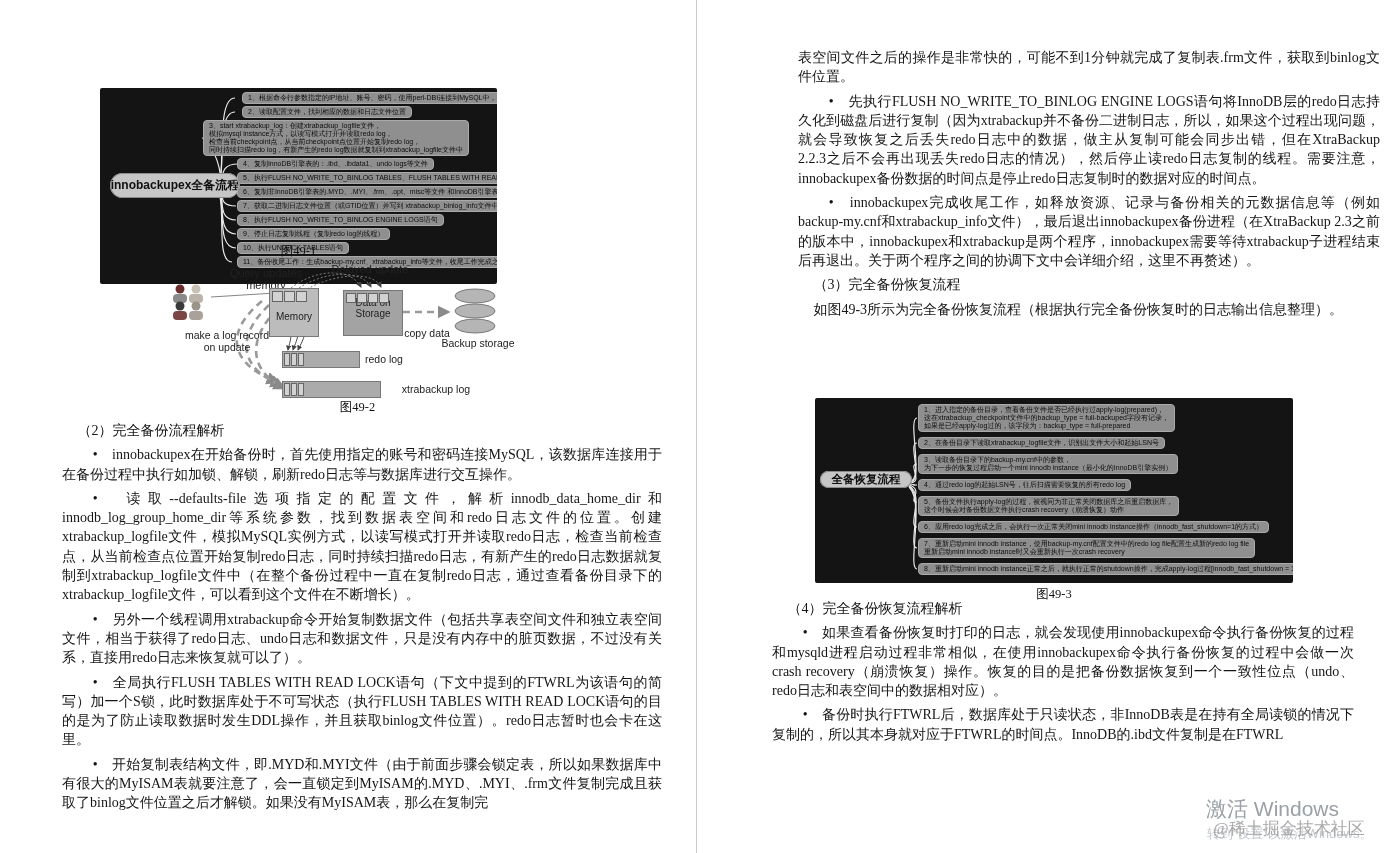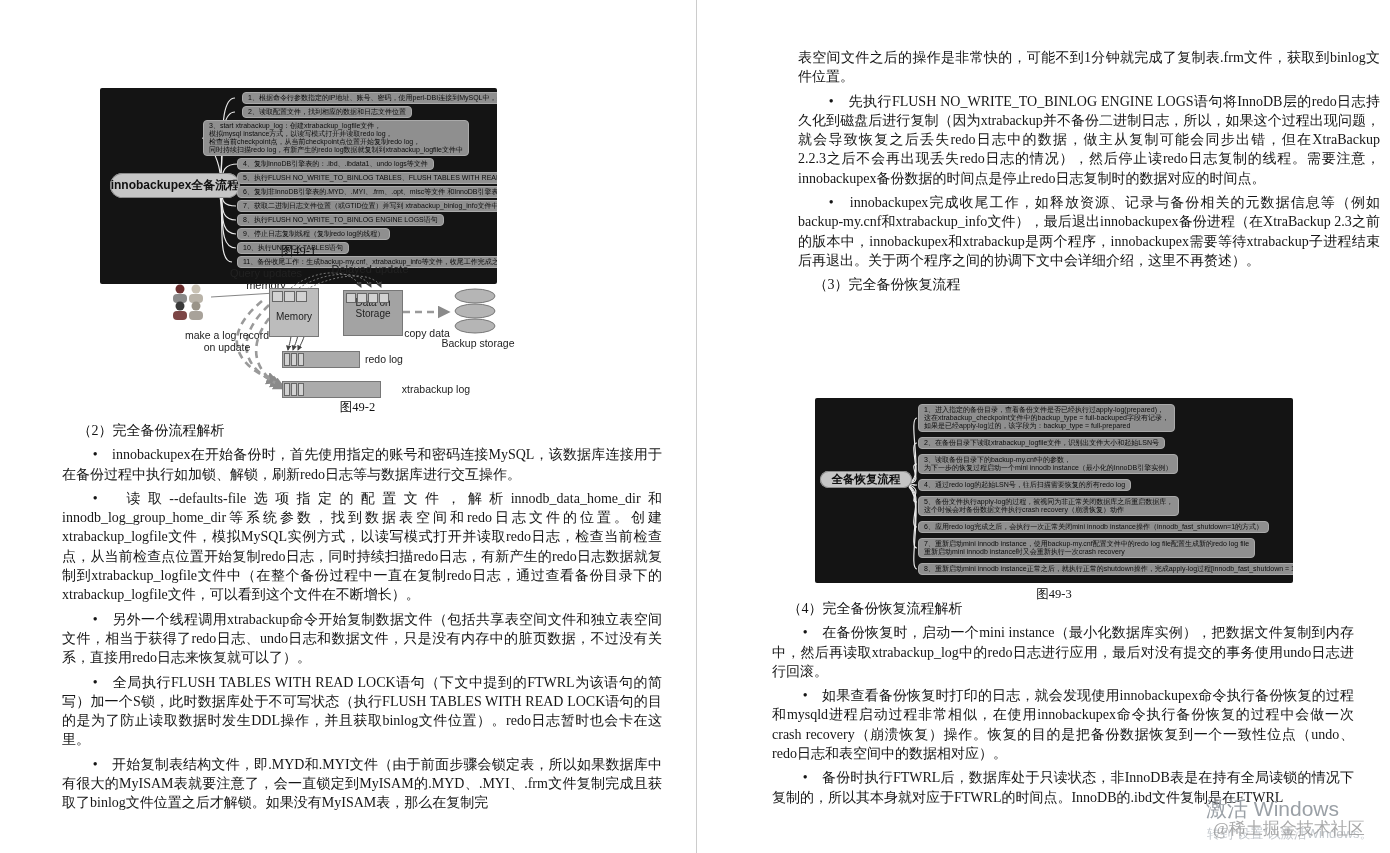--- a/index.html
+++ b/index.html
@@ -206,20 +206,21 @@
   </div>
 </div>
 
 <div>
 
   <div class="textcol" style="left:772px;top:48px;width:582px;margin-left:26px;">
     <p class="noindent">表空间文件之后的操作是非常快的，可能不到1分钟就完成了复制表.frm文件，获取到binlog文件位置。</p>
     <p>•　先执行FLUSH NO_WRITE_TO_BINLOG ENGINE LOGS语句将InnoDB层的redo日志持久化到磁盘后进行复制（因为xtrabackup并不备份二进制日志，所以，如果这个过程出现问题，就会导致恢复之后丢失redo日志中的数据，做主从复制可能会同步出错，但在XtraBackup　2.2.3之后不会再出现丢失redo日志的情况），然后停止读redo日志复制的线程。需要注意，innobackupex备份数据的时间点是停止redo日志复制时的数据对应的时间点。</p>
     <p>•　innobackupex完成收尾工作，如释放资源、记录与备份相关的元数据信息等（例如backup-my.cnf和xtrabackup_info文件），最后退出innobackupex备份进程（在XtraBackup 2.3之前的版本中，innobackupex和xtrabackup是两个程序，innobackupex需要等待xtrabackup子进程结束后再退出。关于两个程序之间的协调下文中会详细介绍，这里不再赘述）。</p>
     <p class="heading">（3）完全备份恢复流程</p>
+    <p class="small">如图49-3所示为完全备份恢复流程（根据执行完全备份恢复时的日志输出信息整理）。</p>
   </div>
 
   <div id="fig3" class="fig-dark" style="left:815px;top:398px;width:478px;height:185px;">
     <svg class="mm-lines" width="125" height="185" viewBox="0 0 125 185">
       <g stroke="#e9e9e9" stroke-width="1.2" fill="none">
         <path d="M94,84 C110,84 92,20 102,20"></path>
         <path d="M94,84 C110,84 92,45 102,45"></path>
         <path d="M94,85 C110,85 92,66 102,66"></path>
         <path d="M94,86 C110,88 92,87 102,87"></path>
         <path d="M94,87 C110,92 92,104 102,104"></path>
@@ -242,21 +243,20 @@
       <div class="mm-item">6、应用redo log完成之后，会执行一次正常关闭mini innodb instance操作（innodb_fast_shutdown=1的方式）</div>
       <div class="mm-item">7、重新启动mini innodb instance，使用backup-my.cnf配置文件中的redo log file配置生成新的redo log file
 重新启动mini innodb instance时又会重新执行一次crash recovery</div>
       <div class="mm-item">8、重新启动mini innodb instance正常之后，就执行正常的shutdown操作，完成apply-log过程[innodb_fast_shutdown = 1]</div>
     </div>
   </div>
   <div class="fig-caption" style="left:815px;top:586px;width:478px;">图49-3</div>
 
   <div class="textcol" style="left:772px;top:598px;width:582px;">
     <p class="heading">（4）完全备份恢复流程解析</p>
-    <p>•　在备份恢复时，启动一个mini instance（最小化数据库实例），把数据文件复制到内存中，然后再读取xtrabackup_log中的redo日志进行应用，最后对没有提交的事务使用undo日志进行回滚。</p>
     <p>•　如果查看备份恢复时打印的日志，就会发现使用innobackupex命令执行备份恢复的过程和mysqld进程启动过程非常相似，在使用innobackupex命令执行备份恢复的过程中会做一次 crash recovery（崩溃恢复）操作。恢复的目的是把备份数据恢复到一个一致性位点（undo、redo日志和表空间中的数据相对应）。</p>
     <p>•　备份时执行FTWRL后，数据库处于只读状态，非InnoDB表是在持有全局读锁的情况下复制的，所以其本身就对应于FTWRL的时间点。InnoDB的.ibd文件复制是在FTWRL</p>
   </div>
 </div>
 
 <div class="wm-activate">激活 Windows</div>
 <div class="wm-hint">转到“设置”以激活Windows。</div>
 <div class="wm-community">@稀土掘金技术社区</div>
 
 </body></html>

